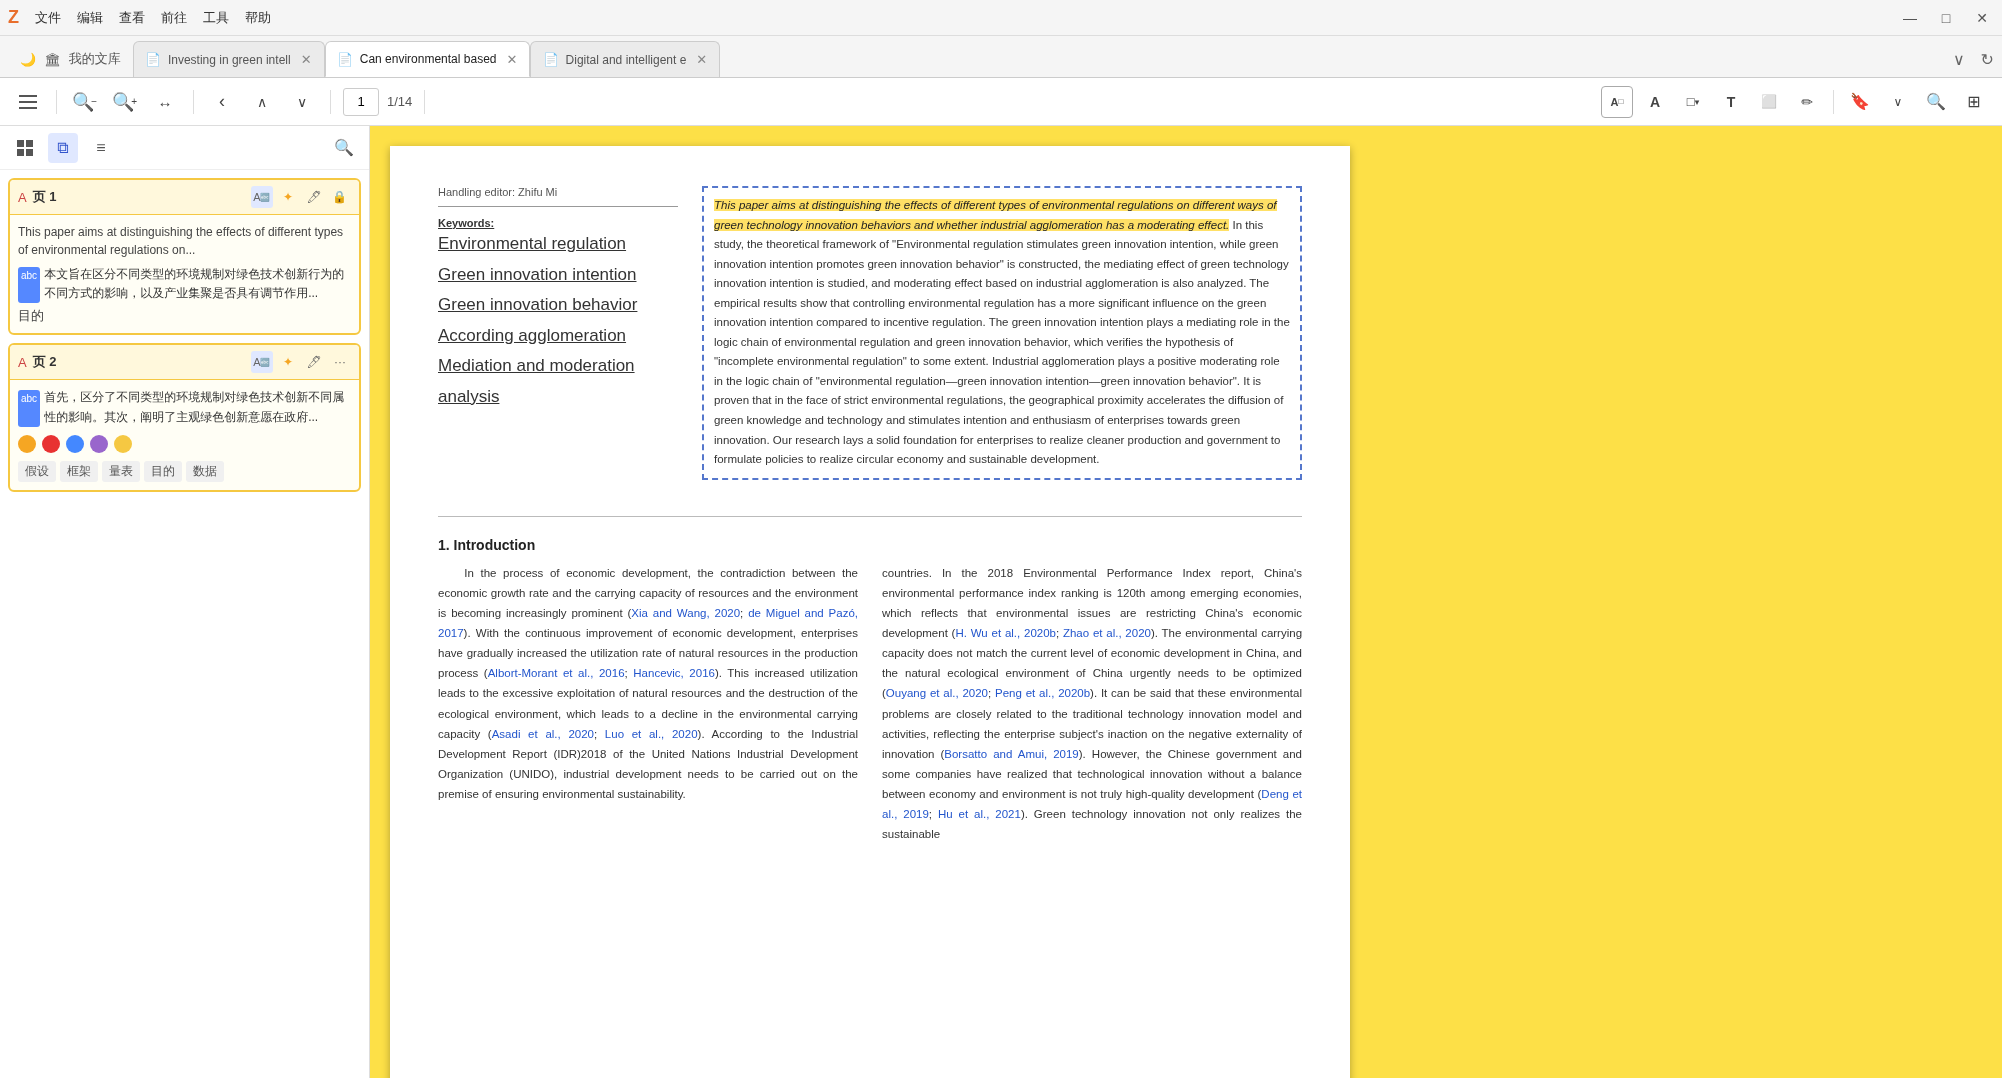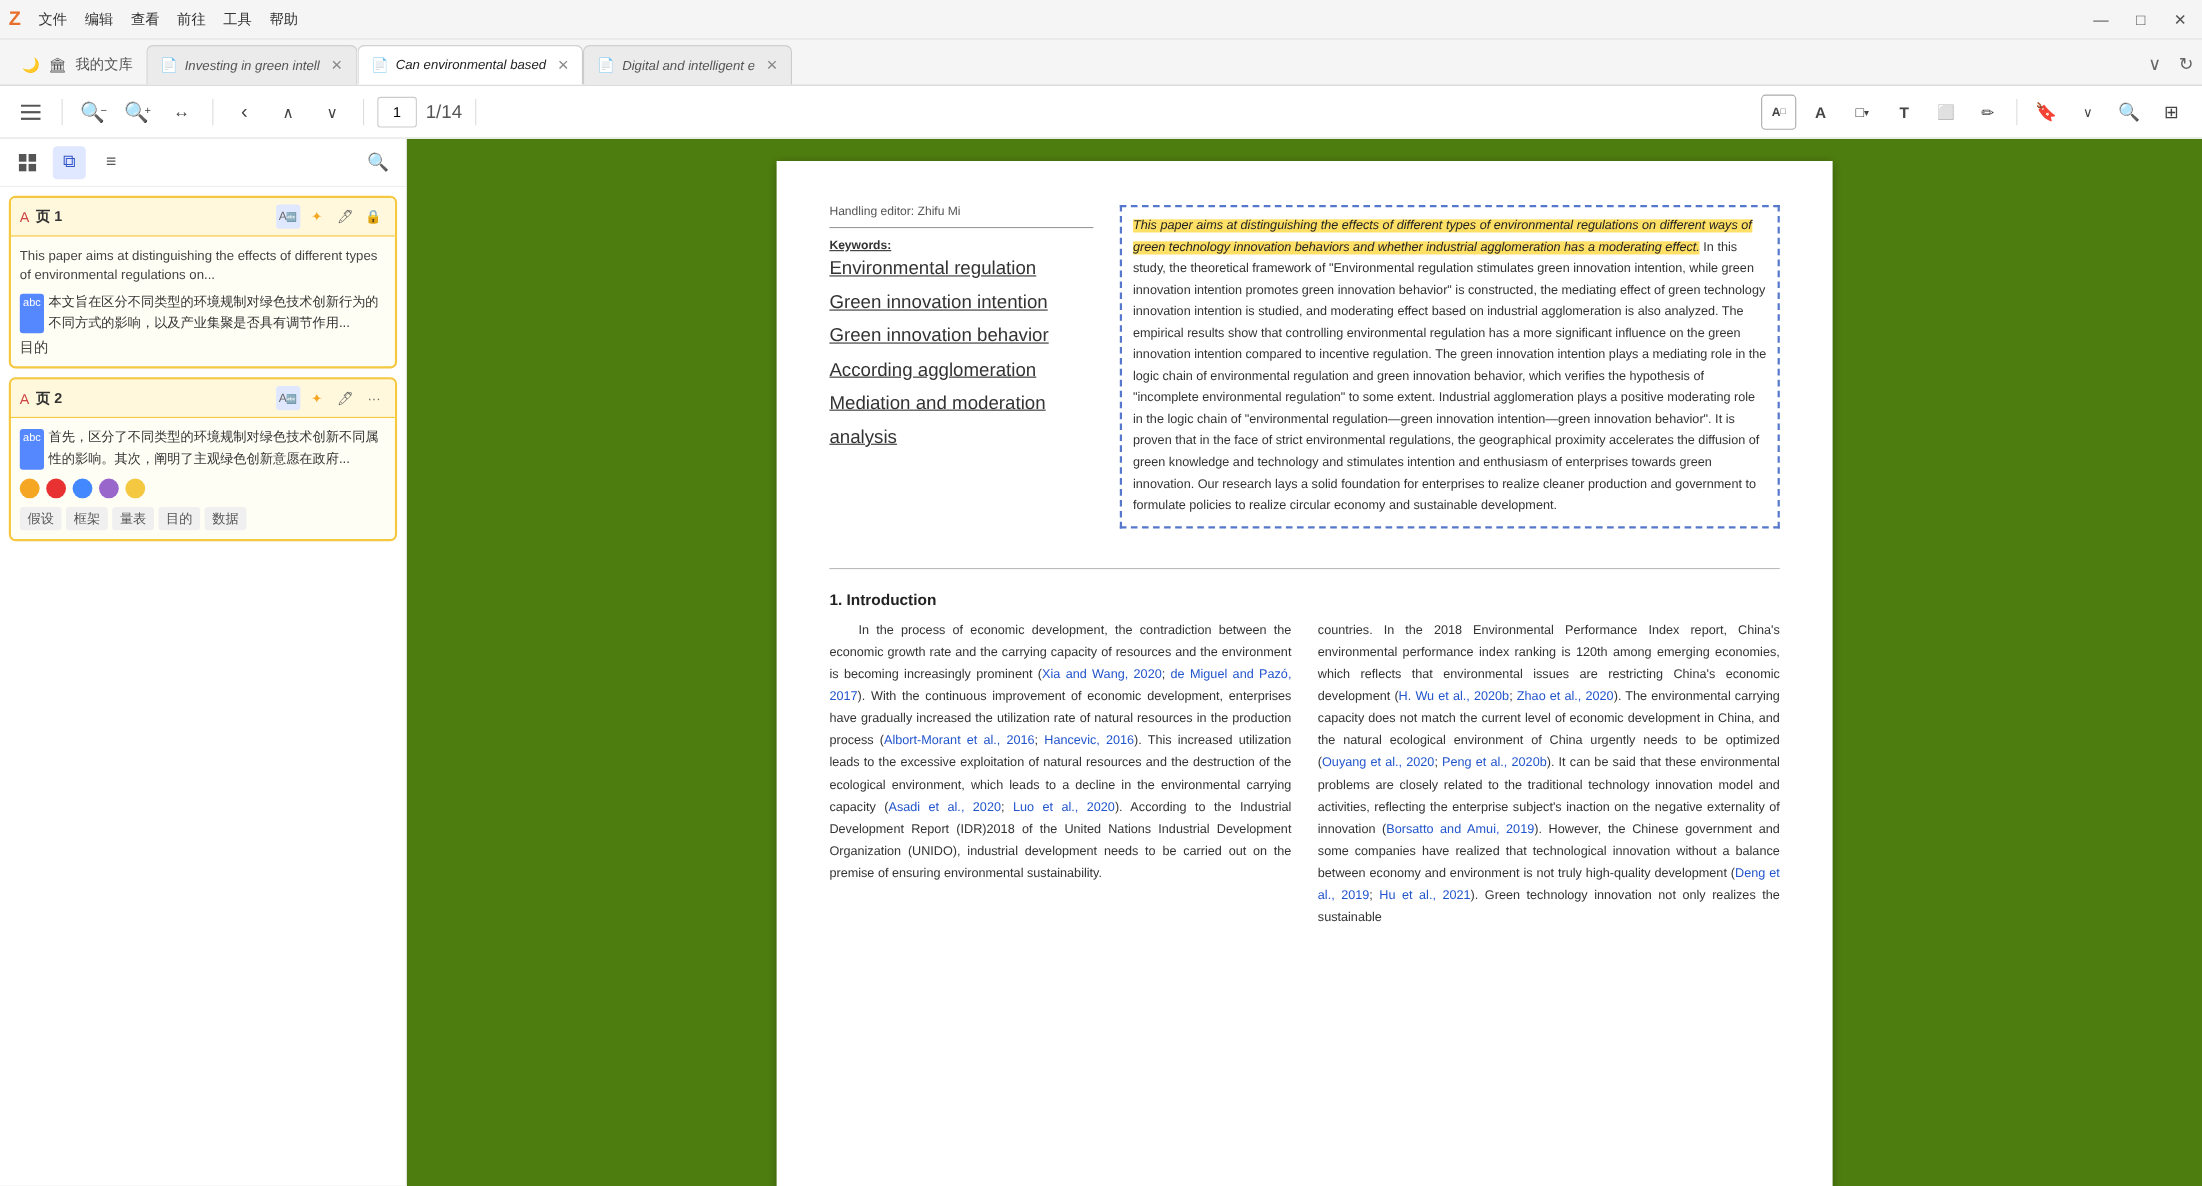--- a/index.html
+++ b/index.html
@@ -10,31 +10,31 @@
     .titlebar-left { display: flex; align-items: center; gap: 12px; font-size: 13px; color: #333; }
     .titlebar-logo { font-weight: bold; color: #e86e2c; font-size: 18px; margin-right: 4px; }
     .titlebar-menu { display: flex; gap: 16px; font-size: 13px; color: #333; cursor: pointer; font-family: Liberation Mono, monospace; }
     .titlebar-right { display: flex; gap: 12px; }
     .titlebar-btn { width: 24px; height: 24px; display: flex; align-items: center; justify-content: center; font-size: 14px; cursor: pointer; color: #555; }
 
     
     .tabbar { height: 42px; background: #f5f5f5; display: flex; align-items: flex-end; border-bottom: 1px solid #ccc; padding-left: 8px; gap: 0; }
     .tab { height: 36px; display: flex; align-items: center; padding: 0 12px; border: 1px solid #ccc; border-bottom: none; border-radius: 6px 6px 0 0; background: #ebebeb; font-size: 12px; color: #555; cursor: pointer; gap: 6px; max-width: 220px; position: relative; }
     .tab.active { background: #fff; border-bottom: 1px solid #fff; z-index: 2; color: #222; }
-    .tab-title { overflow: hidden; text-overflow: ellipsis; white-space: nowrap; max-width: 160px; font-style: italic; }
+    .tab-title { overflow: hidden; text-overflow: ellipsis; white-space: nowrap; max-width: 160px; }
     .tab-close { font-size: 13px; color: #888; margin-left: 4px; cursor: pointer; flex-shrink: 0; }
     .tab-more { margin-left: auto; padding: 0 8px; font-size: 16px; color: #666; cursor: pointer; height: 36px; display: flex; align-items: center; }
     .tab-refresh { padding: 0 8px; font-size: 16px; color: #666; cursor: pointer; height: 36px; display: flex; align-items: center; }
 
     
     .toolbar { height: 48px; background: #fff; border-bottom: 1px solid #ddd; display: flex; align-items: center; padding: 0 12px; gap: 8px; }
     .toolbar-btn { width: 32px; height: 32px; display: flex; align-items: center; justify-content: center; cursor: pointer; border-radius: 4px; font-size: 16px; color: #444; }
     .toolbar-sep { width: 1px; height: 24px; background: #ddd; margin: 0 4px; }
     .page-input { width: 36px; height: 28px; border: 1px solid #ccc; border-radius: 3px; text-align: center; font-size: 13px; }
-    .page-total { font-size: 17px; color: #555; }
+    .page-total { font-size: 13px; color: #555; }
     .toolbar-right { margin-left: auto; display: flex; align-items: center; gap: 6px; }
     .toolbar-annotation-btn { width: 32px; height: 32px; display: flex; align-items: center; justify-content: center; cursor: pointer; border-radius: 4px; font-size: 15px; color: #444; }
 
     
     .main { display: flex; flex: 1; overflow: hidden; }
 
     
     .sidebar { width: 370px; flex-shrink: 0; background: #fff; border-right: 1px solid #ddd; display: flex; flex-direction: column; overflow: hidden; }
     .sidebar-toolbar { height: 44px; display: flex; align-items: center; padding: 0 10px; gap: 8px; border-bottom: 1px solid #eee; }
     .sidebar-tool-btn { width: 30px; height: 30px; display: flex; align-items: center; justify-content: center; cursor: pointer; border-radius: 4px; font-size: 15px; color: #555; }
@@ -52,21 +52,21 @@
     .ann-text-en { font-size: 12px; color: #444; line-height: 1.5; margin-bottom: 6px; }
     .ann-text-zh { font-size: 12px; color: #333; line-height: 1.6; display: flex; gap: 4px; }
     .abc-badge { background: #5588ff; color: #fff; font-size: 10px; border-radius: 3px; padding: 1px 3px; flex-shrink: 0; margin-top: 2px; }
     .ann-goal { font-size: 13px; color: #444; margin-top: 4px; }
     .ann-tags { display: flex; gap: 4px; margin-top: 8px; flex-wrap: wrap; }
     .tag { font-size: 12px; color: #555; background: #f0f0f0; border-radius: 3px; padding: 2px 7px; cursor: pointer; }
     .color-dots { display: flex; gap: 6px; margin-top: 8px; }
     .color-dot { width: 18px; height: 18px; border-radius: 50%; cursor: pointer; }
 
     
-    .pdf-area { flex: 1; background: #4d7c0f; overflow: auto; display: flex; justify-content: center; padding: 20px; }
+    .pdf-area { flex: 1; background: #fde047; overflow: auto; display: flex; padding: 20px; }
     .pdf-page { background: #fff; width: 960px; min-height: 1000px; box-shadow: 0 2px 8px rgba(0,0,0,0.3); padding: 40px 48px; position: relative; }
 
     
     .handling-editor { font-size: 11px; color: #555; margin-bottom: 10px; border-bottom: 1px solid #999; padding-bottom: 8px; }
     .keywords-section { font-size: 11px; color: #333; text-decoration: underline; }
     .keywords-title { font-weight: bold; font-size: 11px; }
     .keyword-item { font-size: 17px; color: #333; line-height: 1.8; }
 
     .abstract-highlight { border: 2px dashed #5577cc; padding: 8px 10px; margin-bottom: 16px; background: #fff; }
     .abstract-highlight-text { font-size: 11.5px; line-height: 1.7; color: #333; }

